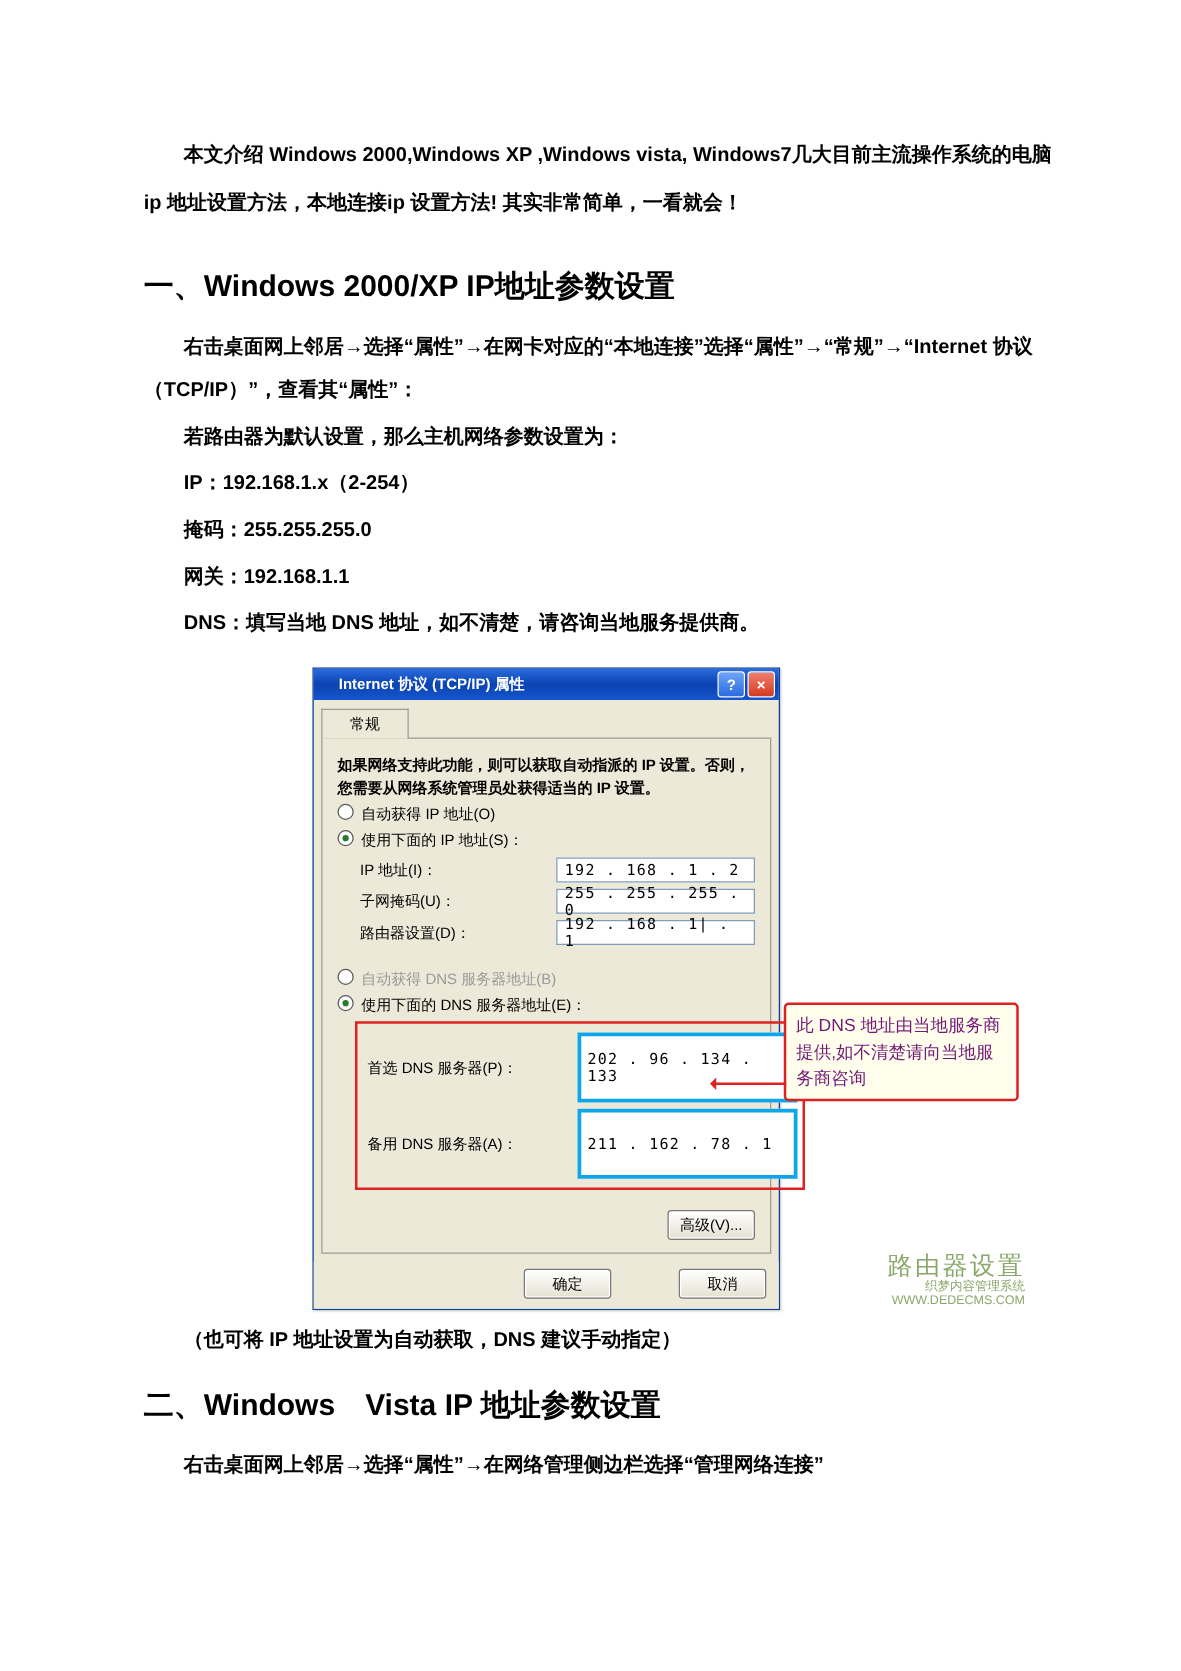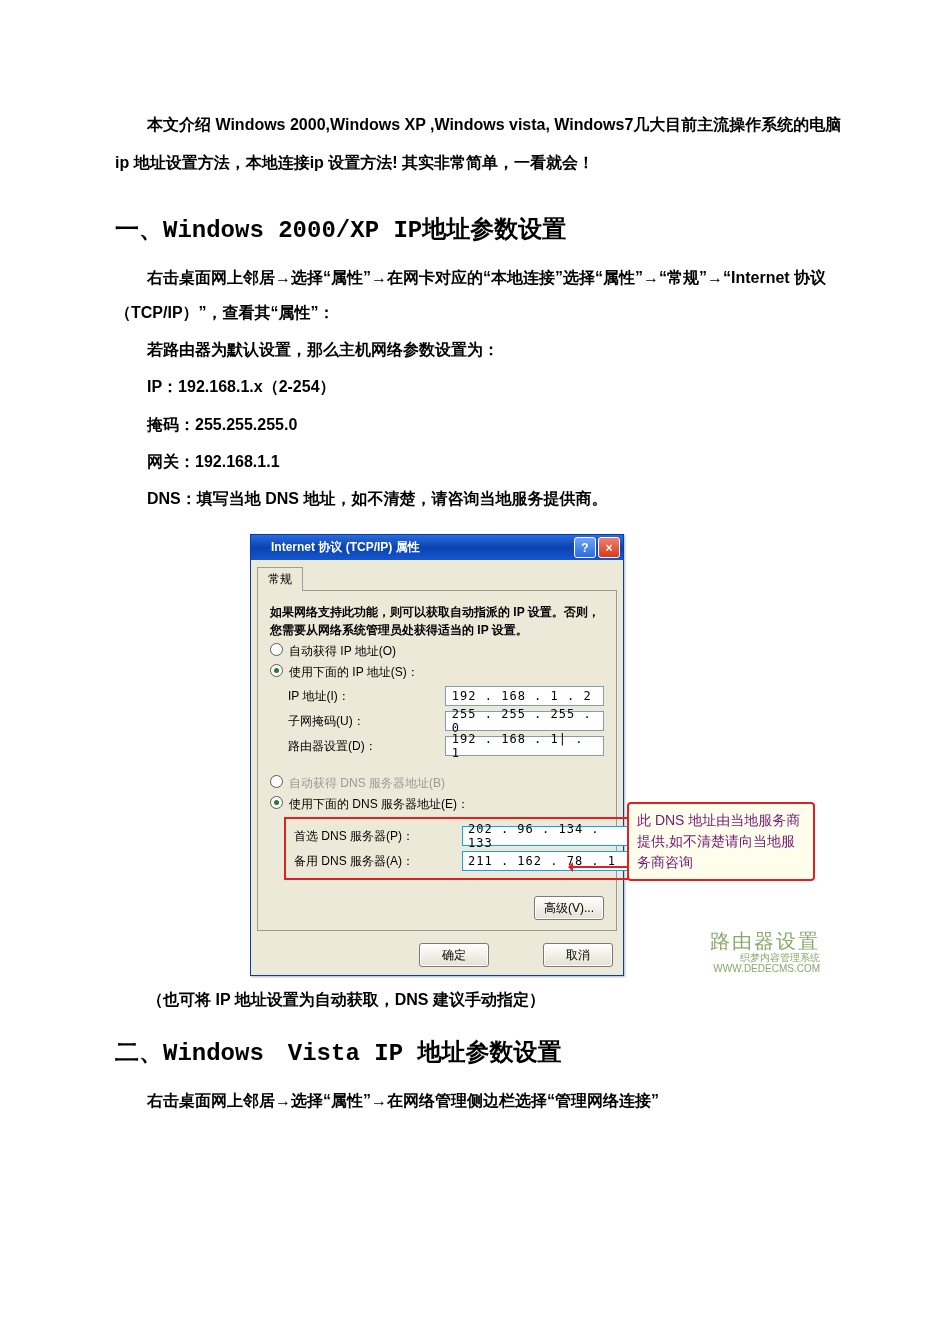--- a/index.html
+++ b/index.html
@@ -19,21 +19,20 @@
     font-size: 16px;
     line-height: 2.4;
     text-indent: 2em;
     font-weight: bold;
     margin-bottom: 30px;
   }
   .h1 {
     font-size: 24px;
     font-weight: bold;
     margin: 25px 0 15px 0;
-    font-family: Liberation Mono, monospace;
   }
   .para {
     font-size: 16px;
     line-height: 2.2;
     text-indent: 2em;
     font-weight: bold;
     margin: 0 0 2px 0;
   }
   .figure-wrap {
     margin: 18px 0 10px 135px;
@@ -72,21 +71,21 @@
     font-weight: bold;
     font-size: 12px;
   }
   .tb-help { background: linear-gradient(#6fa4f7,#2a6bdf); }
   .tb-close { background: linear-gradient(#f08070,#d43a1e); }
   .tabs {
     padding: 6px 6px 0 6px;
   }
   .tab {
     display: inline-block;
-    padding: 3px 10px;
+    padding: 3px 22px;
     background: #ece9d8;
     border: 1px solid #9e9a8d;
     border-bottom: none;
     font-size: 12px;
     position: relative;
     top: 1px;
   }
   .tab-panel {
     border: 1px solid #9e9a8d;
     margin: 0 6px 6px 6px;
@@ -133,21 +132,21 @@
     background: #fff;
     width: 160px;
     height: 18px;
     padding: 0 6px;
     font-family: SimSun, monospace;
     font-size: 12px;
     letter-spacing: 1px;
     display: inline-flex;
     align-items: center;
   }
-  .ip-input.hl { border: 1px solid #0ea5e9; padding: 0 5px; }
+  .ip-input.hl { border: 3px solid #0ea5e9; padding: 16px 5px; }
   .hl-group {
     border: 2px solid #d22;
     padding: 2px 4px;
     margin-left: 14px;
     width: fit-content;
     margin-top: 2px;
     margin-bottom: 2px;
   }
   .dns-rows .field-row { margin-left: 4px; }
   .btn-row {

